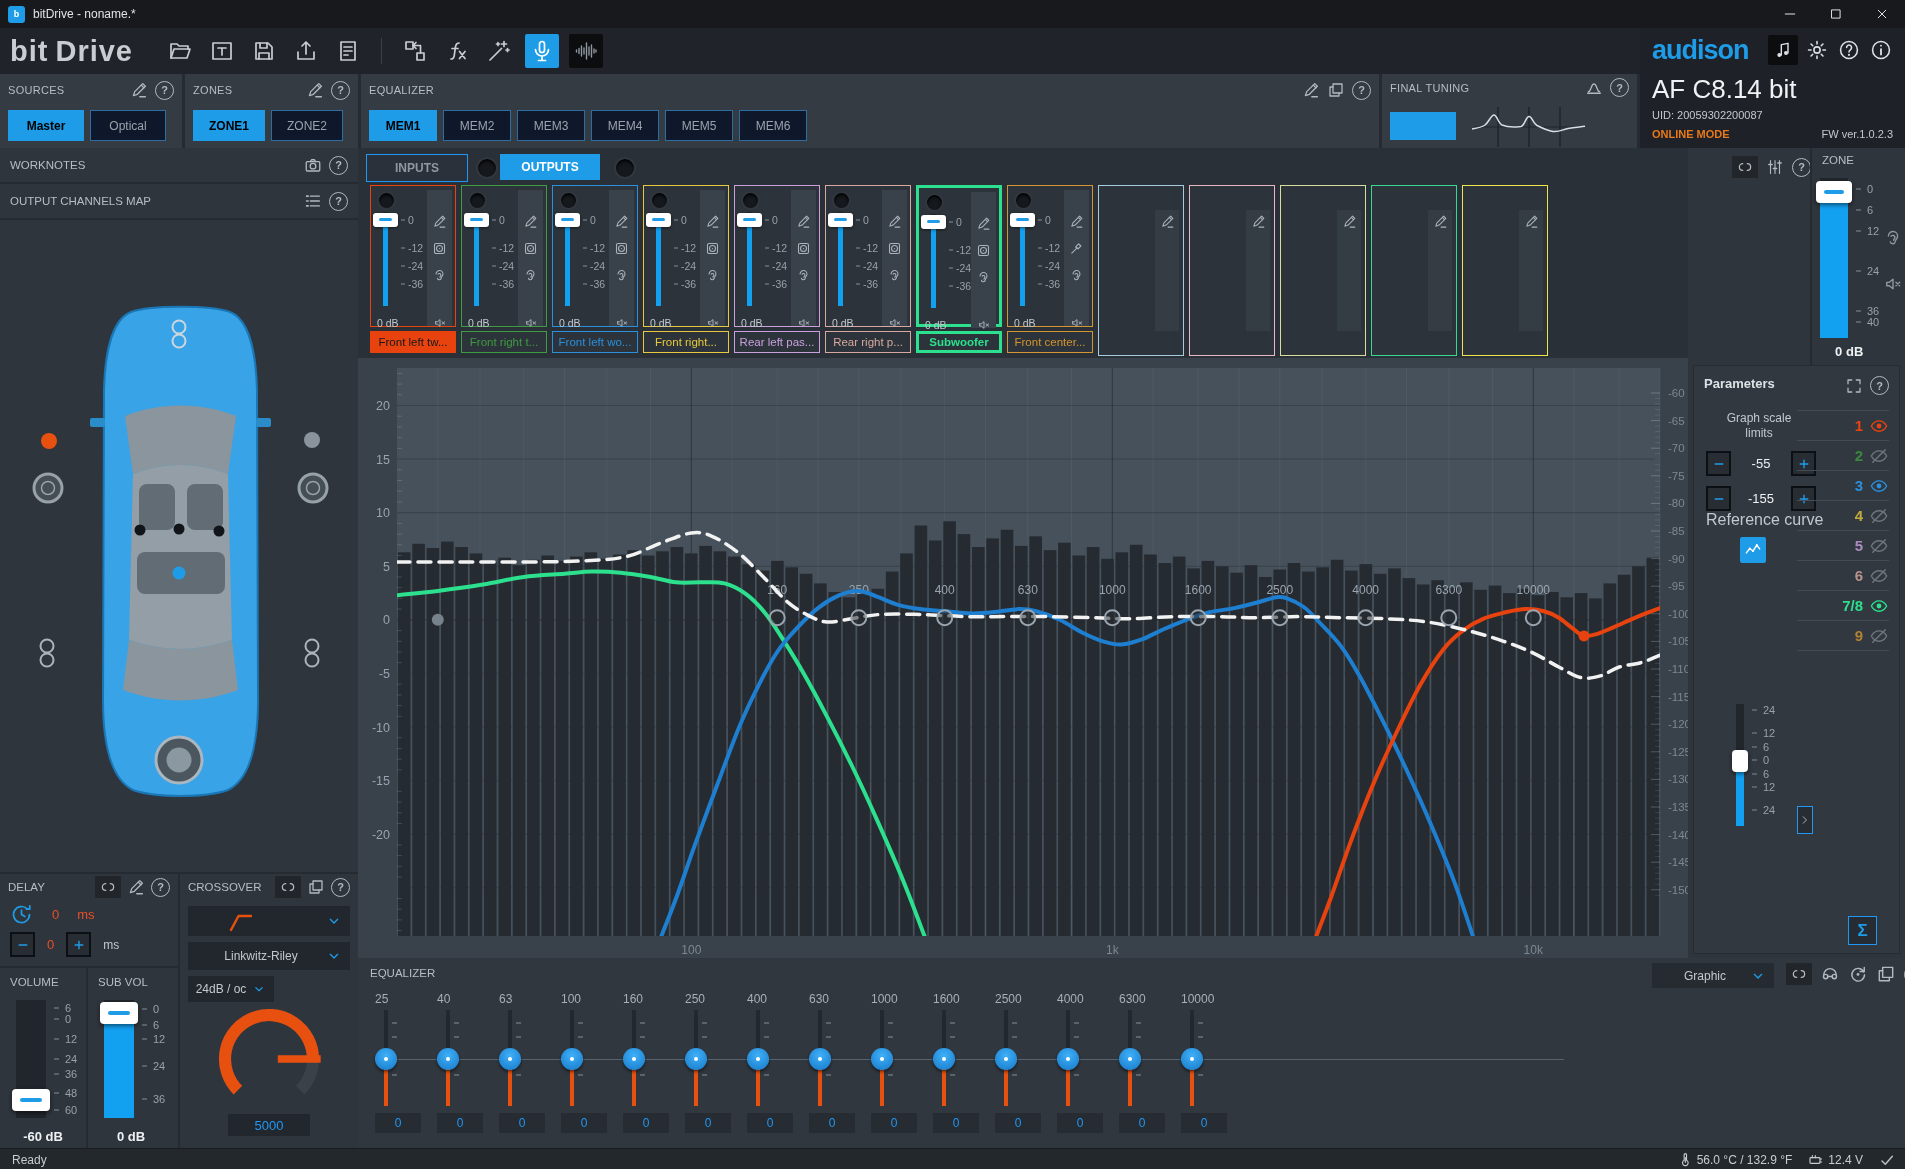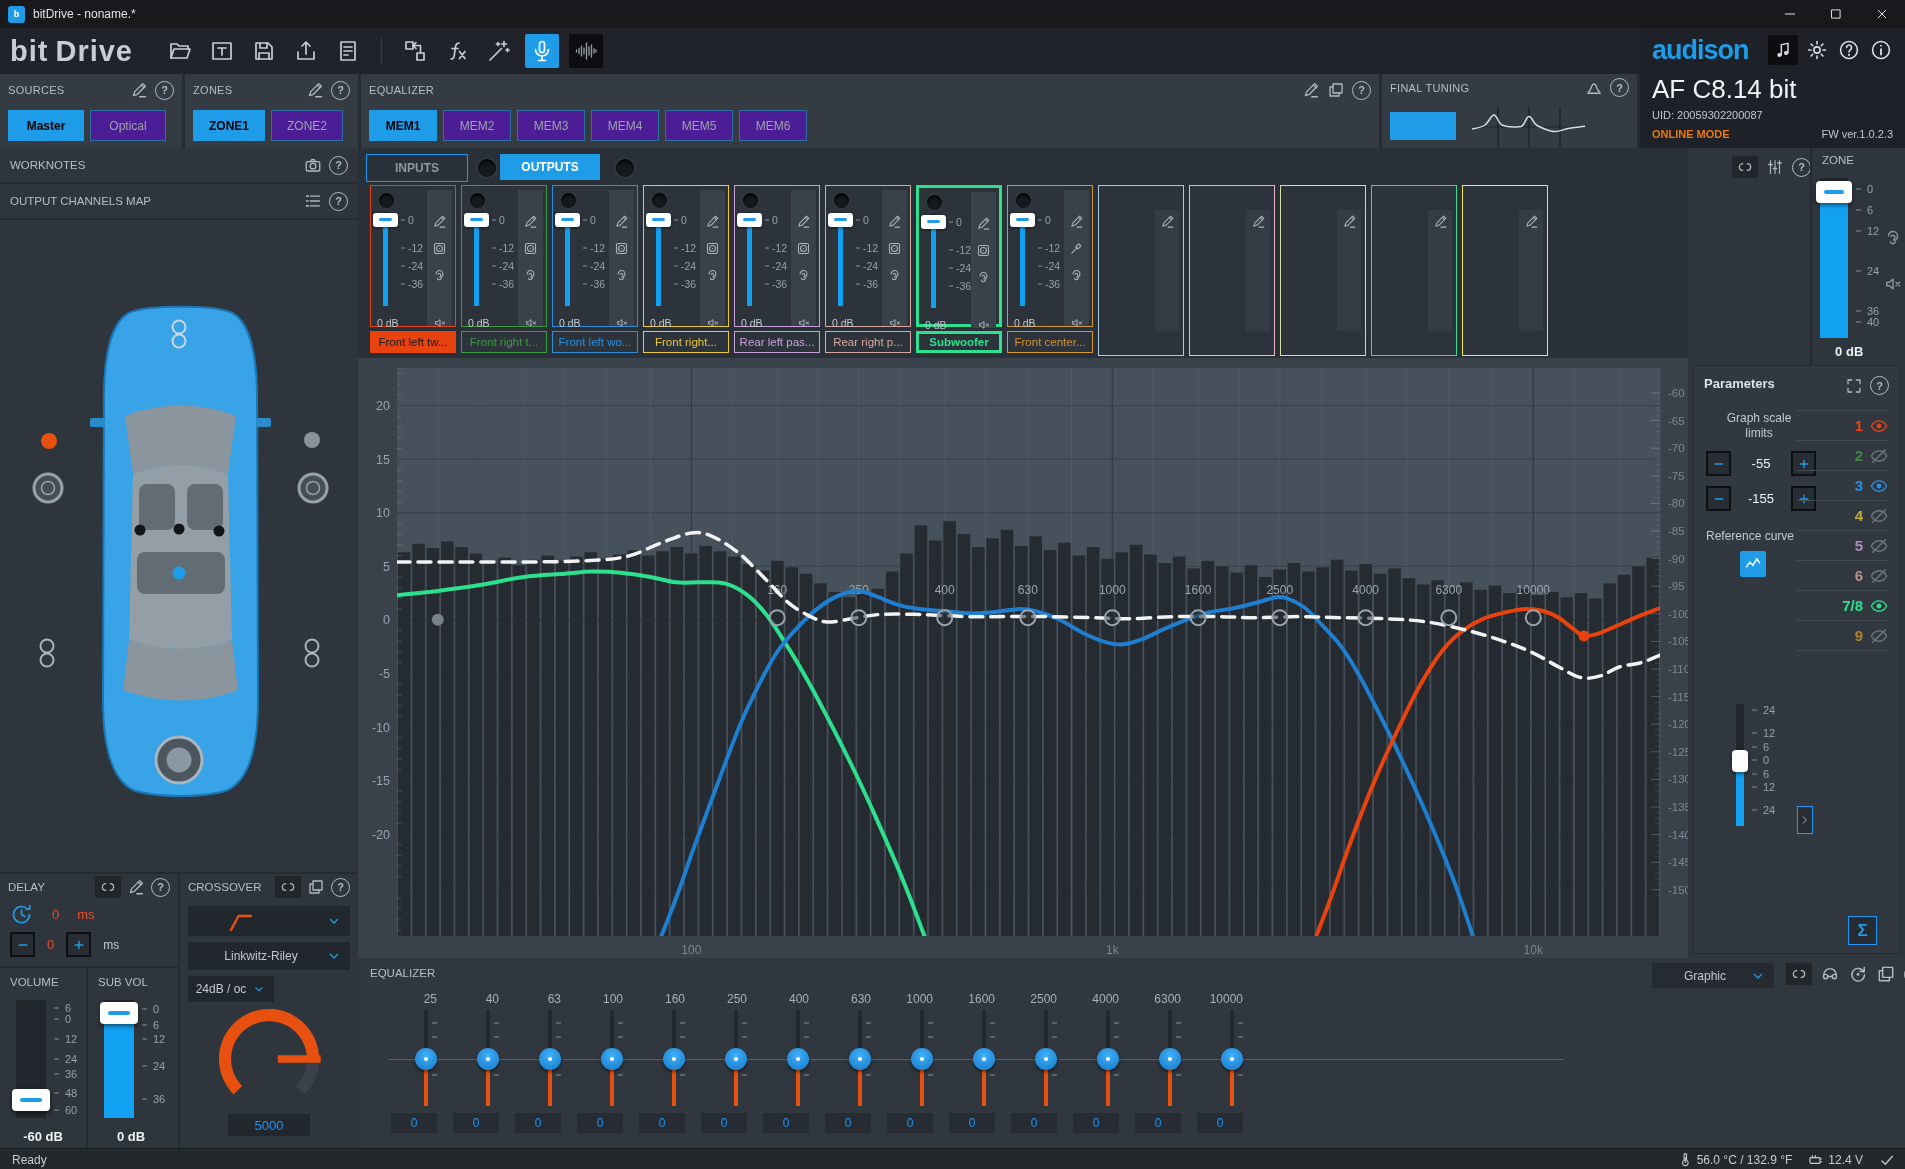--- a/index.html
+++ b/index.html
@@ -37,21 +37,21 @@
   .dev-fw{margin-left:auto;color:#c2c8ce}
   
   .toprow{position:absolute;left:0;top:74px;width:1640px;height:74px;display:flex;background:#262b31}
   .panel{background:#343b42;margin-right:3px;display:flex;flex-direction:column}
   .phead{height:24px;display:flex;align-items:center;padding:4px 8px 0}
   .phead .t{font-size:11px;color:#b6bdc4;letter-spacing:.3px}
   .phead .hicons{margin-left:auto;display:flex;gap:7px;color:#b2bac1;align-items:center}
   .qm{width:17px;height:17px;border:1.4px solid #b2bac1;border-radius:50%;font-size:11px;display:flex;align-items:center;justify-content:center;font-weight:bold}
   .btnrow{display:flex;gap:6px;padding:8px 8px 0}
   .btn{height:29px;display:flex;align-items:center;justify-content:center;font-size:12px;color:#9aa3ab;
-       background:#4c1d95;border:1px solid #2d6da0;cursor:default}
+       background:#0f172a;border:1px solid #2d6da0;cursor:default}
   .btn.sel{background:#1f9ce8;color:#000000;border-color:#1f9ce8;font-weight:bold}
   .ft-body{display:flex;align-items:center;padding:6px 8px 0;gap:10px}
   .ft-meter{width:66px;height:28px;background:#1f9ce8}
   
   .sidebar{position:absolute;left:0;top:148px;width:358px;height:1000px;background:#2f353c}
   .shead{height:34px;border-bottom:2px solid #262b31;display:flex;align-items:center;padding:0 10px;font-size:11.5px;color:#b6bdc4}
   .shead .hicons{margin-left:auto;display:flex;gap:7px;color:#b2bac1;align-items:center}
   .carwrap{height:652px;position:relative;border-bottom:2px solid #262b31}
   .sb-bottom{display:flex;height:278px}
   .sb-l{width:178px;border-right:2px solid #262b31;display:flex;flex-direction:column}
@@ -131,42 +131,42 @@
   .zone-t{font-size:11.5px;color:#b6bdc4;padding-left:10px}
   .zone-val{position:absolute;top:196px;left:0;width:80%;text-align:center;font-size:13px;font-weight:bold;color:#eef1f3}
   .zone-side{position:absolute;right:2px;top:80px;display:flex;flex-direction:column;gap:26px;color:#8f979f}
   .params{position:absolute;left:5px;right:5px;top:217px;bottom:4px;background:#31383f;border:1px solid #272c32}
   .pa-head{display:flex;padding:10px 10px 0}
   .pa-title{font-size:13px;font-weight:bold;color:#dde2e7}
   .pa-head .hicons{margin-left:auto;display:flex;gap:7px;color:#b2bac1;align-items:center}
   .pa-scale-lbl{text-align:center;width:130px;font-size:12px;color:#c2c8ce;margin-top:16px;line-height:15px}
   .pa-stepper{display:flex;align-items:center;gap:8px;margin:10px 0 0 12px}
   .pa-stepper .val{width:44px;text-align:center;font-size:13px;color:#eef1f3}
-  .pa-ref-lbl{font-size:12px;color:#c2c8ce;margin:18px 0 0 12px}
+  .pa-ref-lbl{font-size:16px;color:#c2c8ce;margin:0 0 0 12px}
   .refico{width:26px;height:26px;background:#1f9ce8;color:#fff;border-radius:2px;margin:8px 0 0 46px;display:flex;align-items:center;justify-content:center}
   .refsl{position:absolute;left:42px;top:338px}
   .pch-list{position:absolute;right:10px;top:44px;width:92px}
   .pch-row{display:flex;align-items:center;justify-content:flex-end;gap:6px;height:29px;border-bottom:1px solid #434b53}
   .pch-row:first-child{border-top:1px solid #434b53}
   .pch-l{font-size:15px;font-weight:bold}
   .pch-eye-off{color:#6e767e}
   .expandbtn{position:absolute;right:86px;top:440px;width:14px;height:26px;border:1.5px solid #2196f3;display:flex;align-items:center;justify-content:center;color:#aab2ba;background:#272d33}
   .sigma{position:absolute;right:22px;bottom:8px;width:27px;height:27px;border:1.5px solid #2196f3;background:#262c33;color:#1f9ce8;
          font-size:17px;font-weight:bold;display:flex;align-items:center;justify-content:center}
   
   .eqsec{position:absolute;left:358px;top:958px;width:1547px;height:190px;background:#31373e}
   .eq-head{position:relative;height:34px}
   .eq-title{position:absolute;left:12px;top:9px;font-size:11.5px;color:#b6bdc4}
   .eq-mode{position:absolute;left:1294px;top:5px;width:122px;height:25px;background:#262b31;display:flex;align-items:center;padding:0 8px;box-sizing:border-box}
   .eq-mode .lbl{flex:1;text-align:center;color:#c2c8ce}
   .eq-mode .ic{color:#1f9ce8}
   .eq-tools{position:absolute;left:1428px;top:5px;display:flex;align-items:center;gap:8px;color:#b2bac1}
   .eq-bands{position:relative;height:156px;padding-left:17px;display:flex}
   .eq-zero{position:absolute;left:30px;top:67px;width:1176px;height:1px;background:#58626c}
-  .eq-band{width:62px;display:flex;flex-direction:column;align-items:flex-end;position:relative;z-index:1}
+  .eq-band{width:62px;display:flex;flex-direction:column;align-items:flex-start;position:relative;z-index:1}
   .eq-f{font-size:12px;color:#a7afb7;height:18px}
   .eq-sl{position:relative;width:22px;height:96px}
   .eq-tt{position:absolute;left:9px;top:0;width:4px;background:#23282e}
   .eq-tb{position:absolute;left:9px;bottom:0;width:4px;background:#e8500f}
   .eq-dash{position:absolute;left:17px;width:5px;height:2px;background:#5a636c}
   .eq-handle{position:absolute;left:0;width:22px;height:22px;border-radius:50%;background:radial-gradient(circle at 50% 35%,#3fb0f8,#1677c8);box-shadow:0 2px 3px rgba(0,0,0,.5)}
   .eq-handle::after{content:"";position:absolute;left:9px;top:9px;width:4px;height:4px;border-radius:50%;background:#fff}
   .eq-val{margin-top:7px;width:46px;height:20px;background:#262c32;color:#2196f3;font-size:12px;display:flex;align-items:center;justify-content:center}
   
   .statusbar{position:absolute;left:0;top:1148px;width:1905px;height:21px;background:#23282d;border-top:1px solid #191d21;display:flex;align-items:center}

